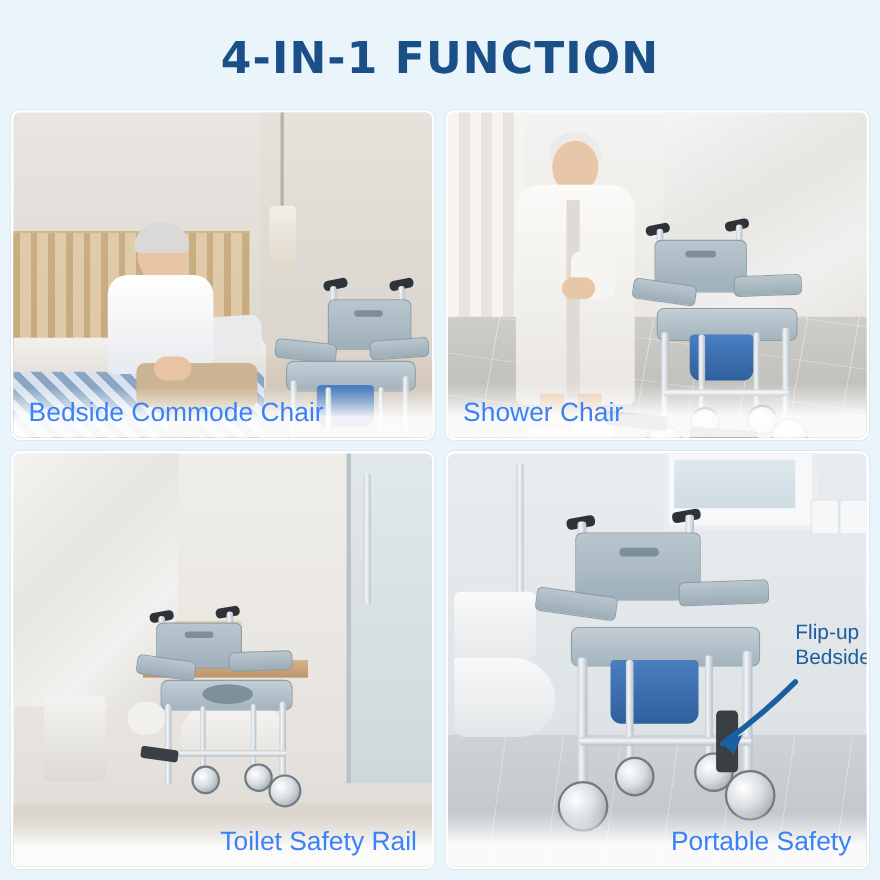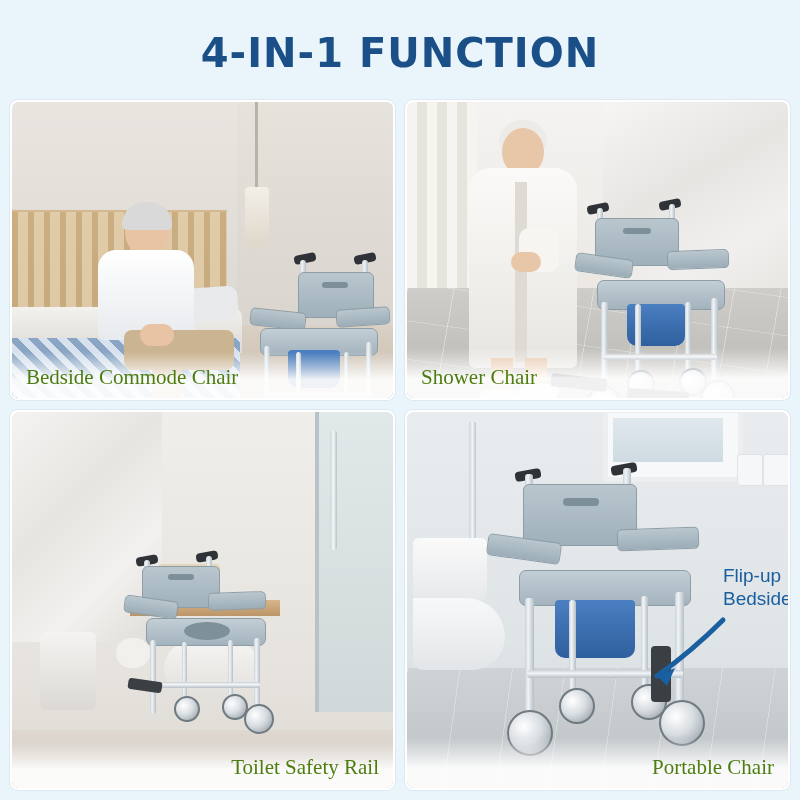--- a/index.html
+++ b/index.html
@@ -37,23 +37,23 @@
     border-radius:8px;
     overflow:hidden;
     box-shadow:0 0 0 1px #dce9f4;
   }
 
   .photo{position:absolute;inset:0;overflow:hidden;border-radius:6px;}
 
   .caption{
     position:absolute;
     bottom:8px;
-    font-size:21px;
-    color:#4d7c0f;
-    font-family:Liberation Serif, serif;
+    font-size:24px;
+    color:#3b82f6;
+    font-family:Liberation Sans, sans-serif;
     white-space:nowrap;
   }
   .caption.left{left:14px;}
   .caption.right{right:14px;}
 
   
   .wall{position:absolute;inset:0;}
   .floor{position:absolute;left:0;right:0;bottom:0;}
 
   
@@ -330,17 +330,17 @@
           <div>Bedside</div>
         </div>
 
         <svg class="arrow" width="110" height="90" viewBox="0 0 110 90" style="left:220px;top:200px;">
           <path d="M96 8 C 80 24, 58 44, 30 64" stroke="#1a5fa0" stroke-width="5" fill="none" stroke-linecap="round"></path>
           <path d="M30 64 L 48 56 L 40 74 Z" fill="#1a5fa0"></path>
         </svg>
 
         <div style="position:absolute;left:0;bottom:0;width:100%;height:50px;background:linear-gradient(180deg,rgba(255,255,255,0) 0%,rgba(255,255,255,.92) 60%);"></div>
       </div>
-      <div class="caption right">Portable Chair</div>
+      <div class="caption right">Portable Safety</div>
     </div>
 
   </div>
 </div>
 
 </body></html>

